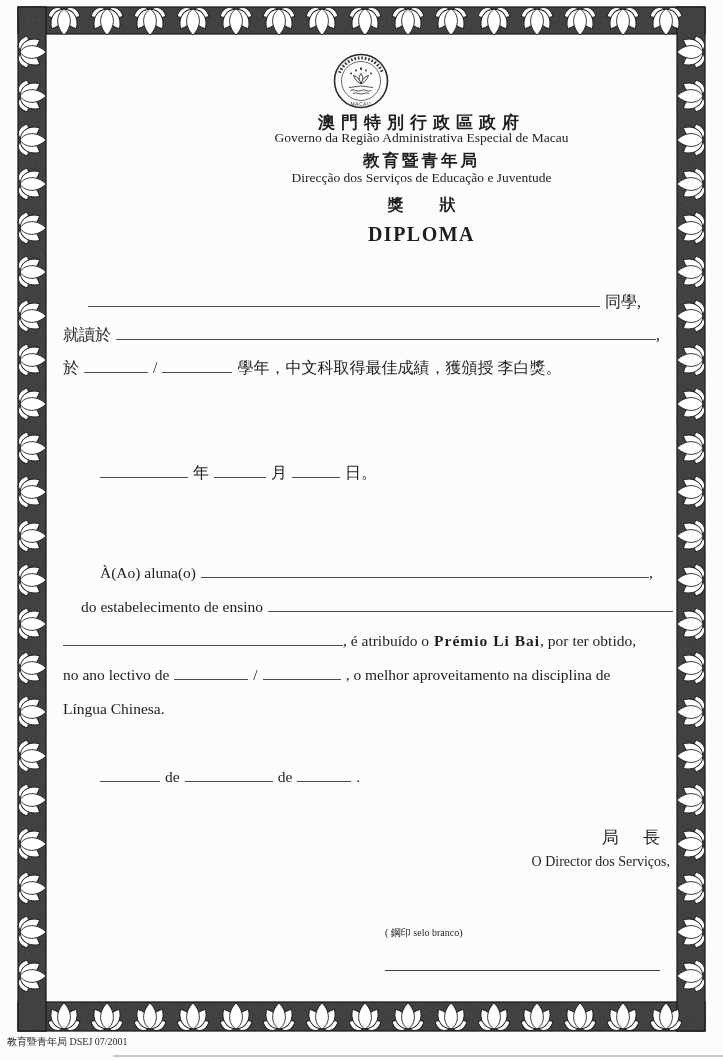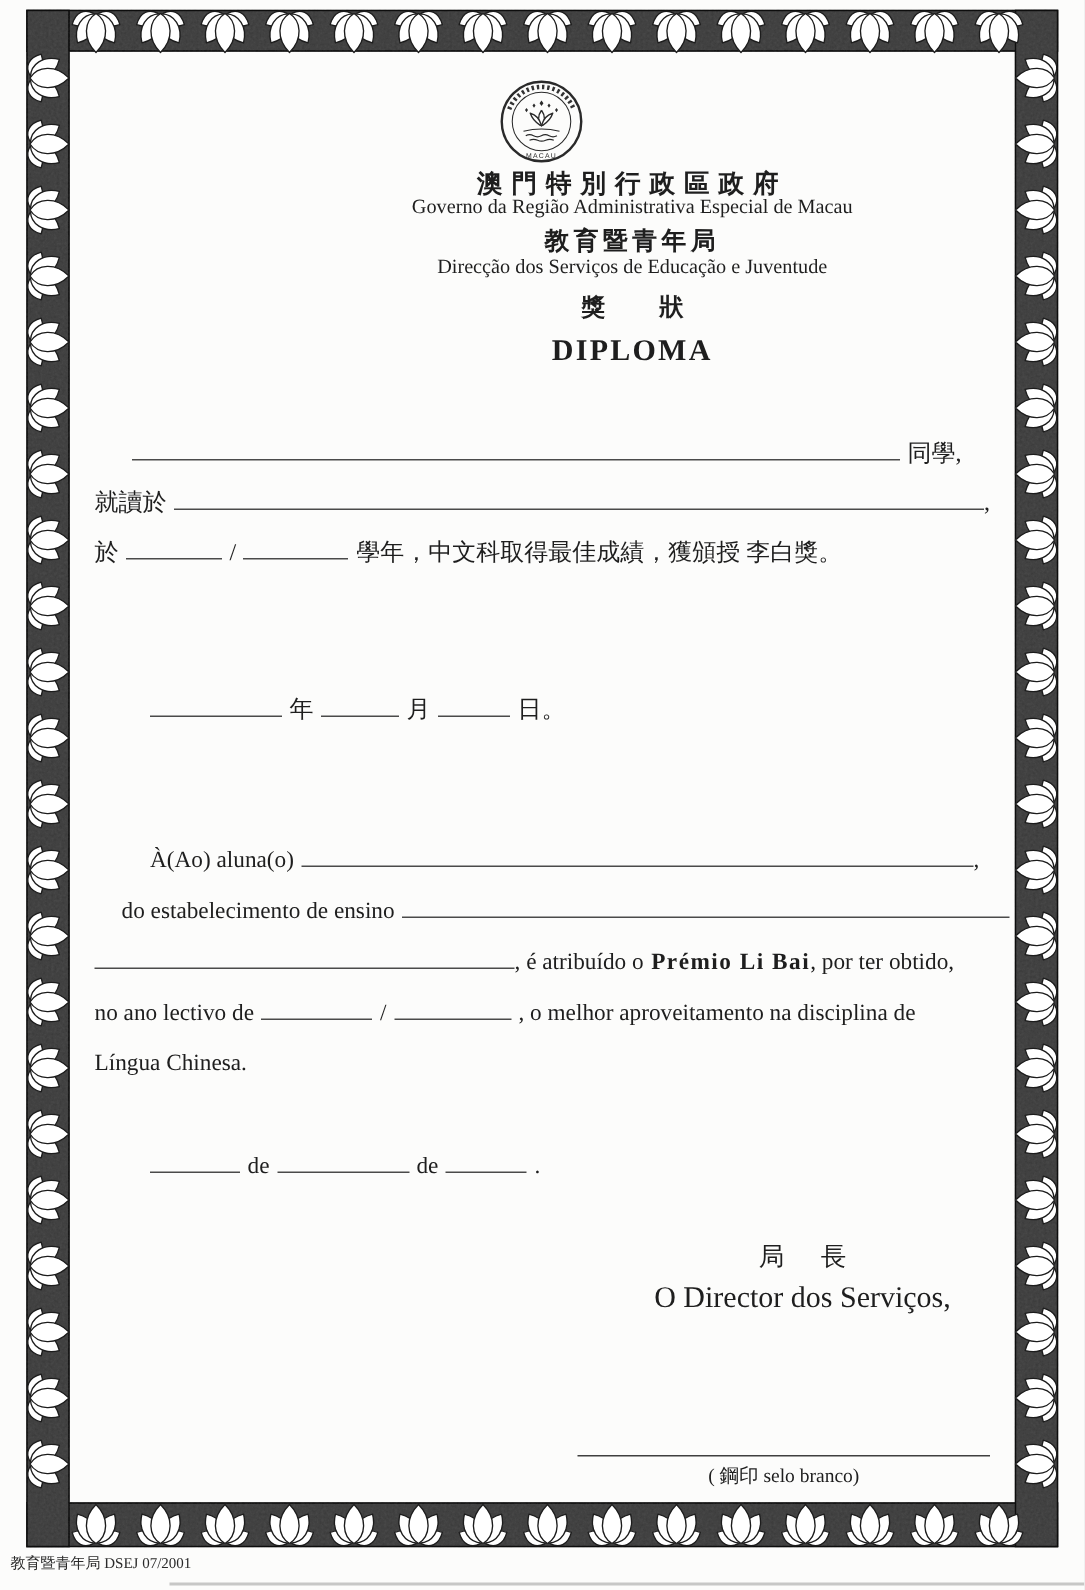--- a/index.html
+++ b/index.html
@@ -14,25 +14,25 @@
   .dept-pt{top:170px;font-size:13.5px;}
   .title-zh{top:195px;font-size:16px;font-weight:bold;letter-spacing:16px;text-indent:16px;}
   .title-pt{top:223px;font-size:20px;font-weight:bold;letter-spacing:1.5px;}
   .row{position:absolute;white-space:nowrap;}
   .zh{font-size:16px;}
   .pt{font-size:15.5px;}
   .bl{display:inline-block;border-bottom:1px solid #4a4a4a;height:13px;}
   .gapl{margin-left:5px;margin-top:25px;} .gapr{margin-right:5px;}
   .slash{margin:0 5px;}
   .bold-prize{font-weight:bold;letter-spacing:1px;margin-left:5px;}
-  .director{position:absolute;left:400px;top:826px;width:270px;text-align:center;}
+  .director{position:absolute;left:400px;top:826px;width:270px;text-align:right;}
   .director .zh-t{font-size:17px;letter-spacing:10px;text-indent:10px;}
-  .director .pt-t{font-size:20px;margin-top:5px;}
+  .director .pt-t{font-size:14px;margin-top:5px;}
   .sig-line{position:absolute;left:385px;top:969px;width:275px;height:1px;border-bottom:1px solid #3f3f3f;}
-  .seal-note{position:absolute;left:385px;top:975px;width:275px;text-align:center;font-size:13px;}
+  .seal-note{position:absolute;left:385px;top:926px;width:275px;font-size:10px;}
   .footer{position:absolute;left:7px;top:1035px;font-size:10px;color:#2a2a2a;}
   .scan-line{position:absolute;left:113px;top:1055px;width:610px;height:2px;background:#9a9a9a;opacity:.55;}
   .seal-wrap{position:absolute;left:332px;top:52px;width:58px;height:58px;}
 </style>
 </head>
 <body>
 
 <div class="page">
 
   <svg id="border-svg" width="723" height="1060" viewBox="0 0 723 1060" xmlns="http://www.w3.org/2000/svg" xmlns:xlink="http://www.w3.org/1999/xlink">

